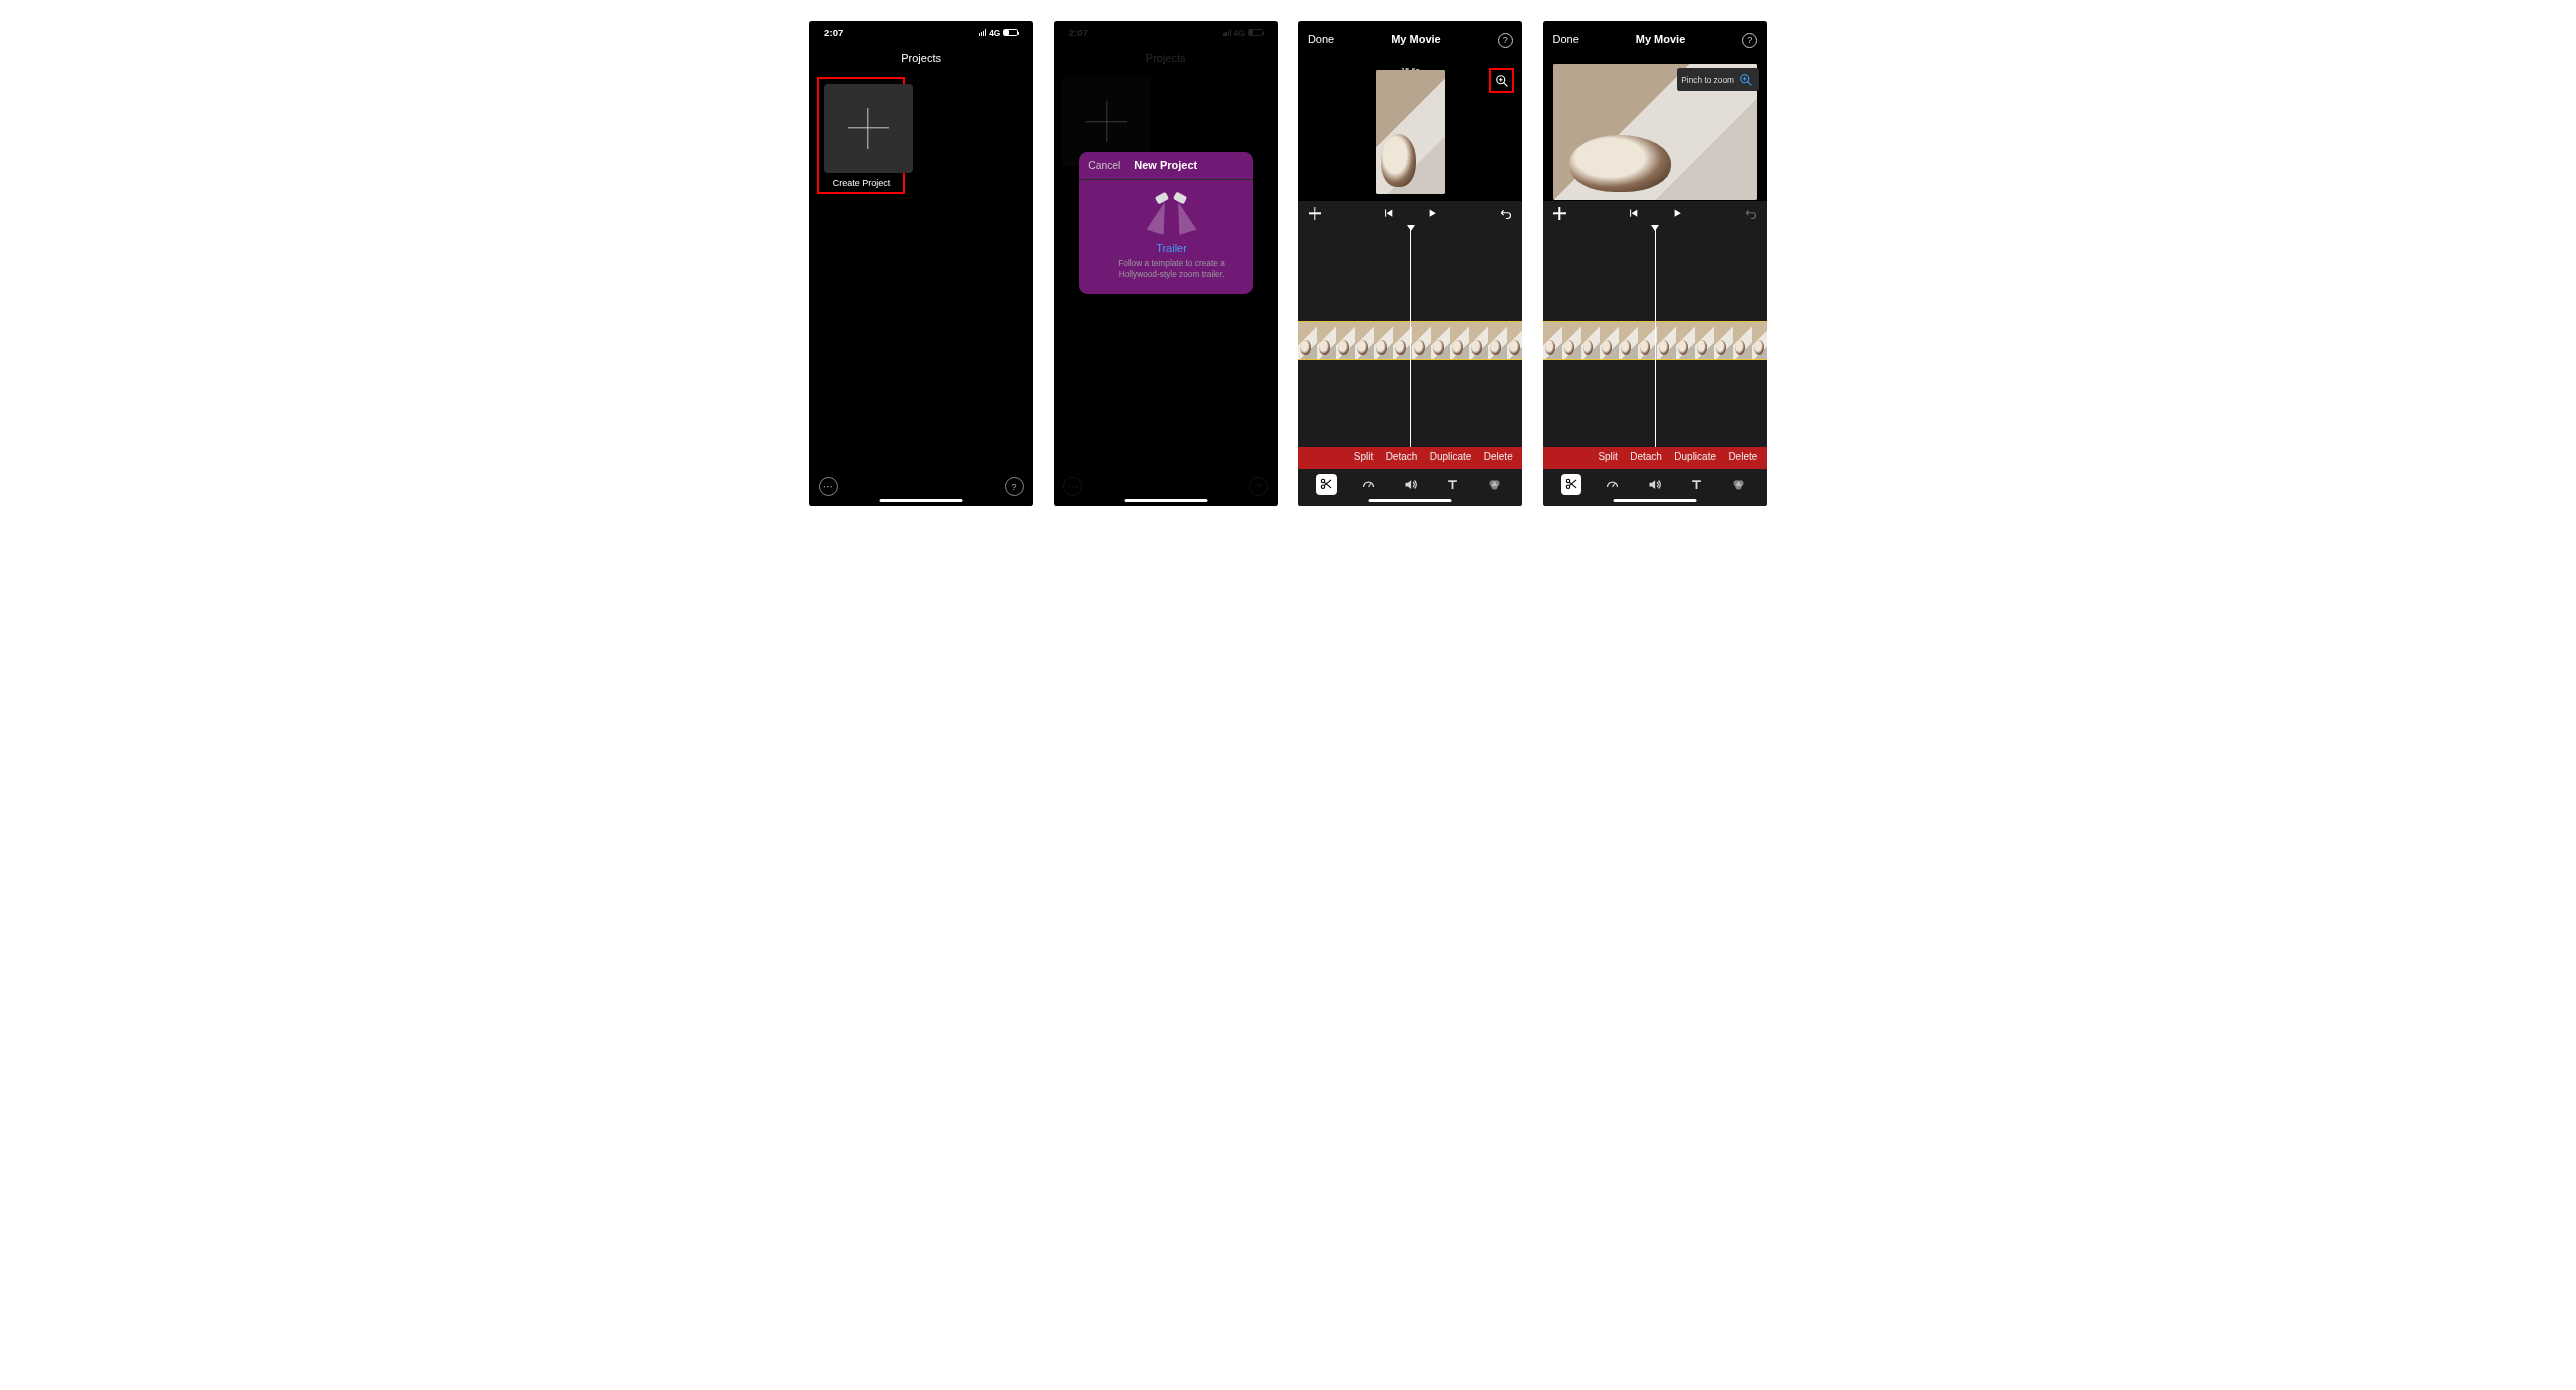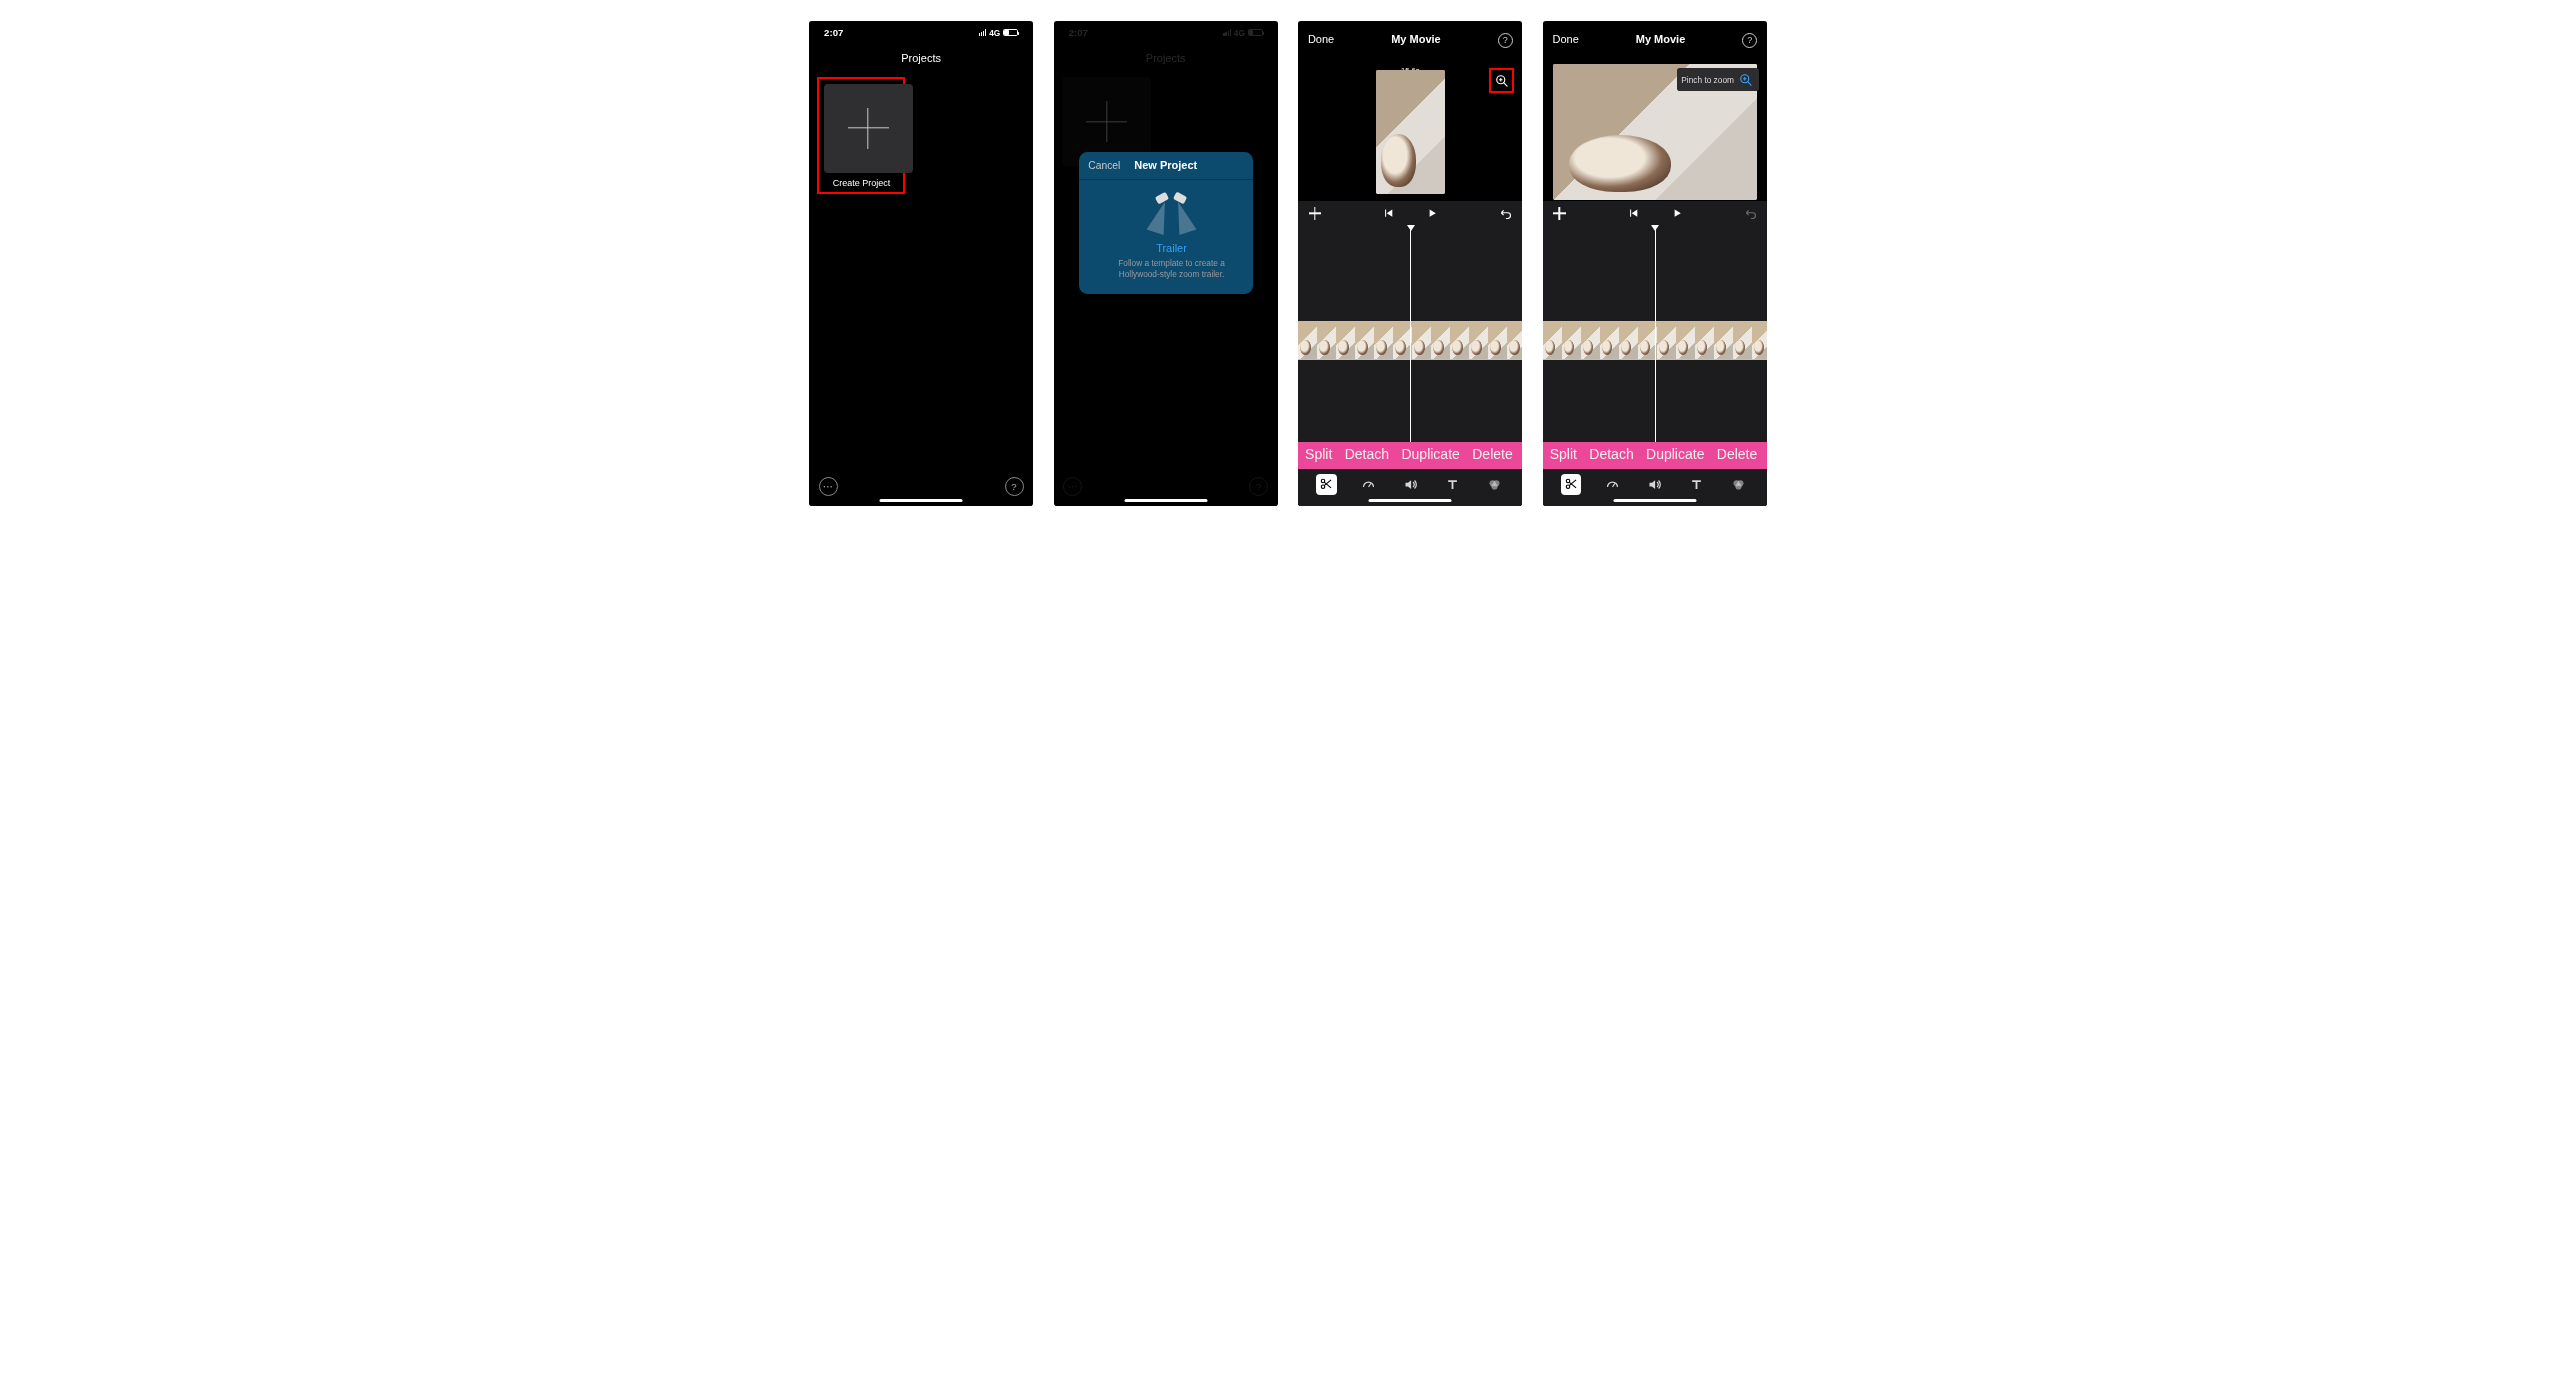--- a/index.html
+++ b/index.html
@@ -92,21 +92,21 @@
     width:83px;height:2.8px;background:#fff;border-radius:2.1px;
   }
   
   .dimmed .status-bar, .dimmed .nav-title{opacity:.15;}
   .dim-tile{
     margin:6.9px 8.3px 0;width:89px;height:89px;background:#111113;border-radius:4.1px;
     display:flex;align-items:center;justify-content:center;opacity:.3;
   }
   .modal{
     position:absolute;left:25px;right:25px;top:131px;
-    background:#0c4a6e;border-radius:8.3px;overflow:hidden;
+    background:#701a75;border-radius:8.3px;overflow:hidden;
   }
   .modal-head{
     display:flex;align-items:center;padding:8.3px 9.6px;
     border-bottom:0.7px solid #2a2a2c;position:relative;
   }
   .modal-cancel{color:#c9c9c9;font-size:10.3px;}
   .modal-title{
     position:absolute;left:0;right:0;text-align:center;
     font-weight:600;font-size:11px;color:#fff;pointer-events:none;
   }
@@ -213,22 +213,22 @@
     flex:0 0 19px;height:100%;
     background:linear-gradient(135deg,#ccb99c 0 42%,#ede8df 42% 70%,#bdb6a9 70%);
     position:relative;
   }
   .thumb::after{
     content:'';position:absolute;left:10%;bottom:10%;width:55%;height:42%;
     background:radial-gradient(ellipse at 40% 40%,#efe6d8 0 40%,#8a6b55 60%,#5b4330 80%);
     border-radius:50%;
   }
   .edit-actions{
-    background:#ec4899;display:flex;justify-content:flex-end;gap:12.4px;
-    padding:4.1px 9.6px 6.9px;font-size:14px;color:#eee;
+    background:#b91c1c;display:flex;justify-content:flex-end;gap:12.4px;
+    padding:4.1px 9.6px 6.9px;font-size:10px;color:#eee;
   }
   .tool-row{
     background:#1c1c1e;display:flex;justify-content:space-around;align-items:center;
     padding:5.5px 6.9px 11px;
   }
   .tool{width:20.6px;height:20.6px;display:flex;align-items:center;justify-content:center;color:#d6d6d6;}
   .tool.sel{background:#fff;color:#000;border-radius:4.1px;}
   .undo-dim{opacity:.35;}
 </style>
 </head>

